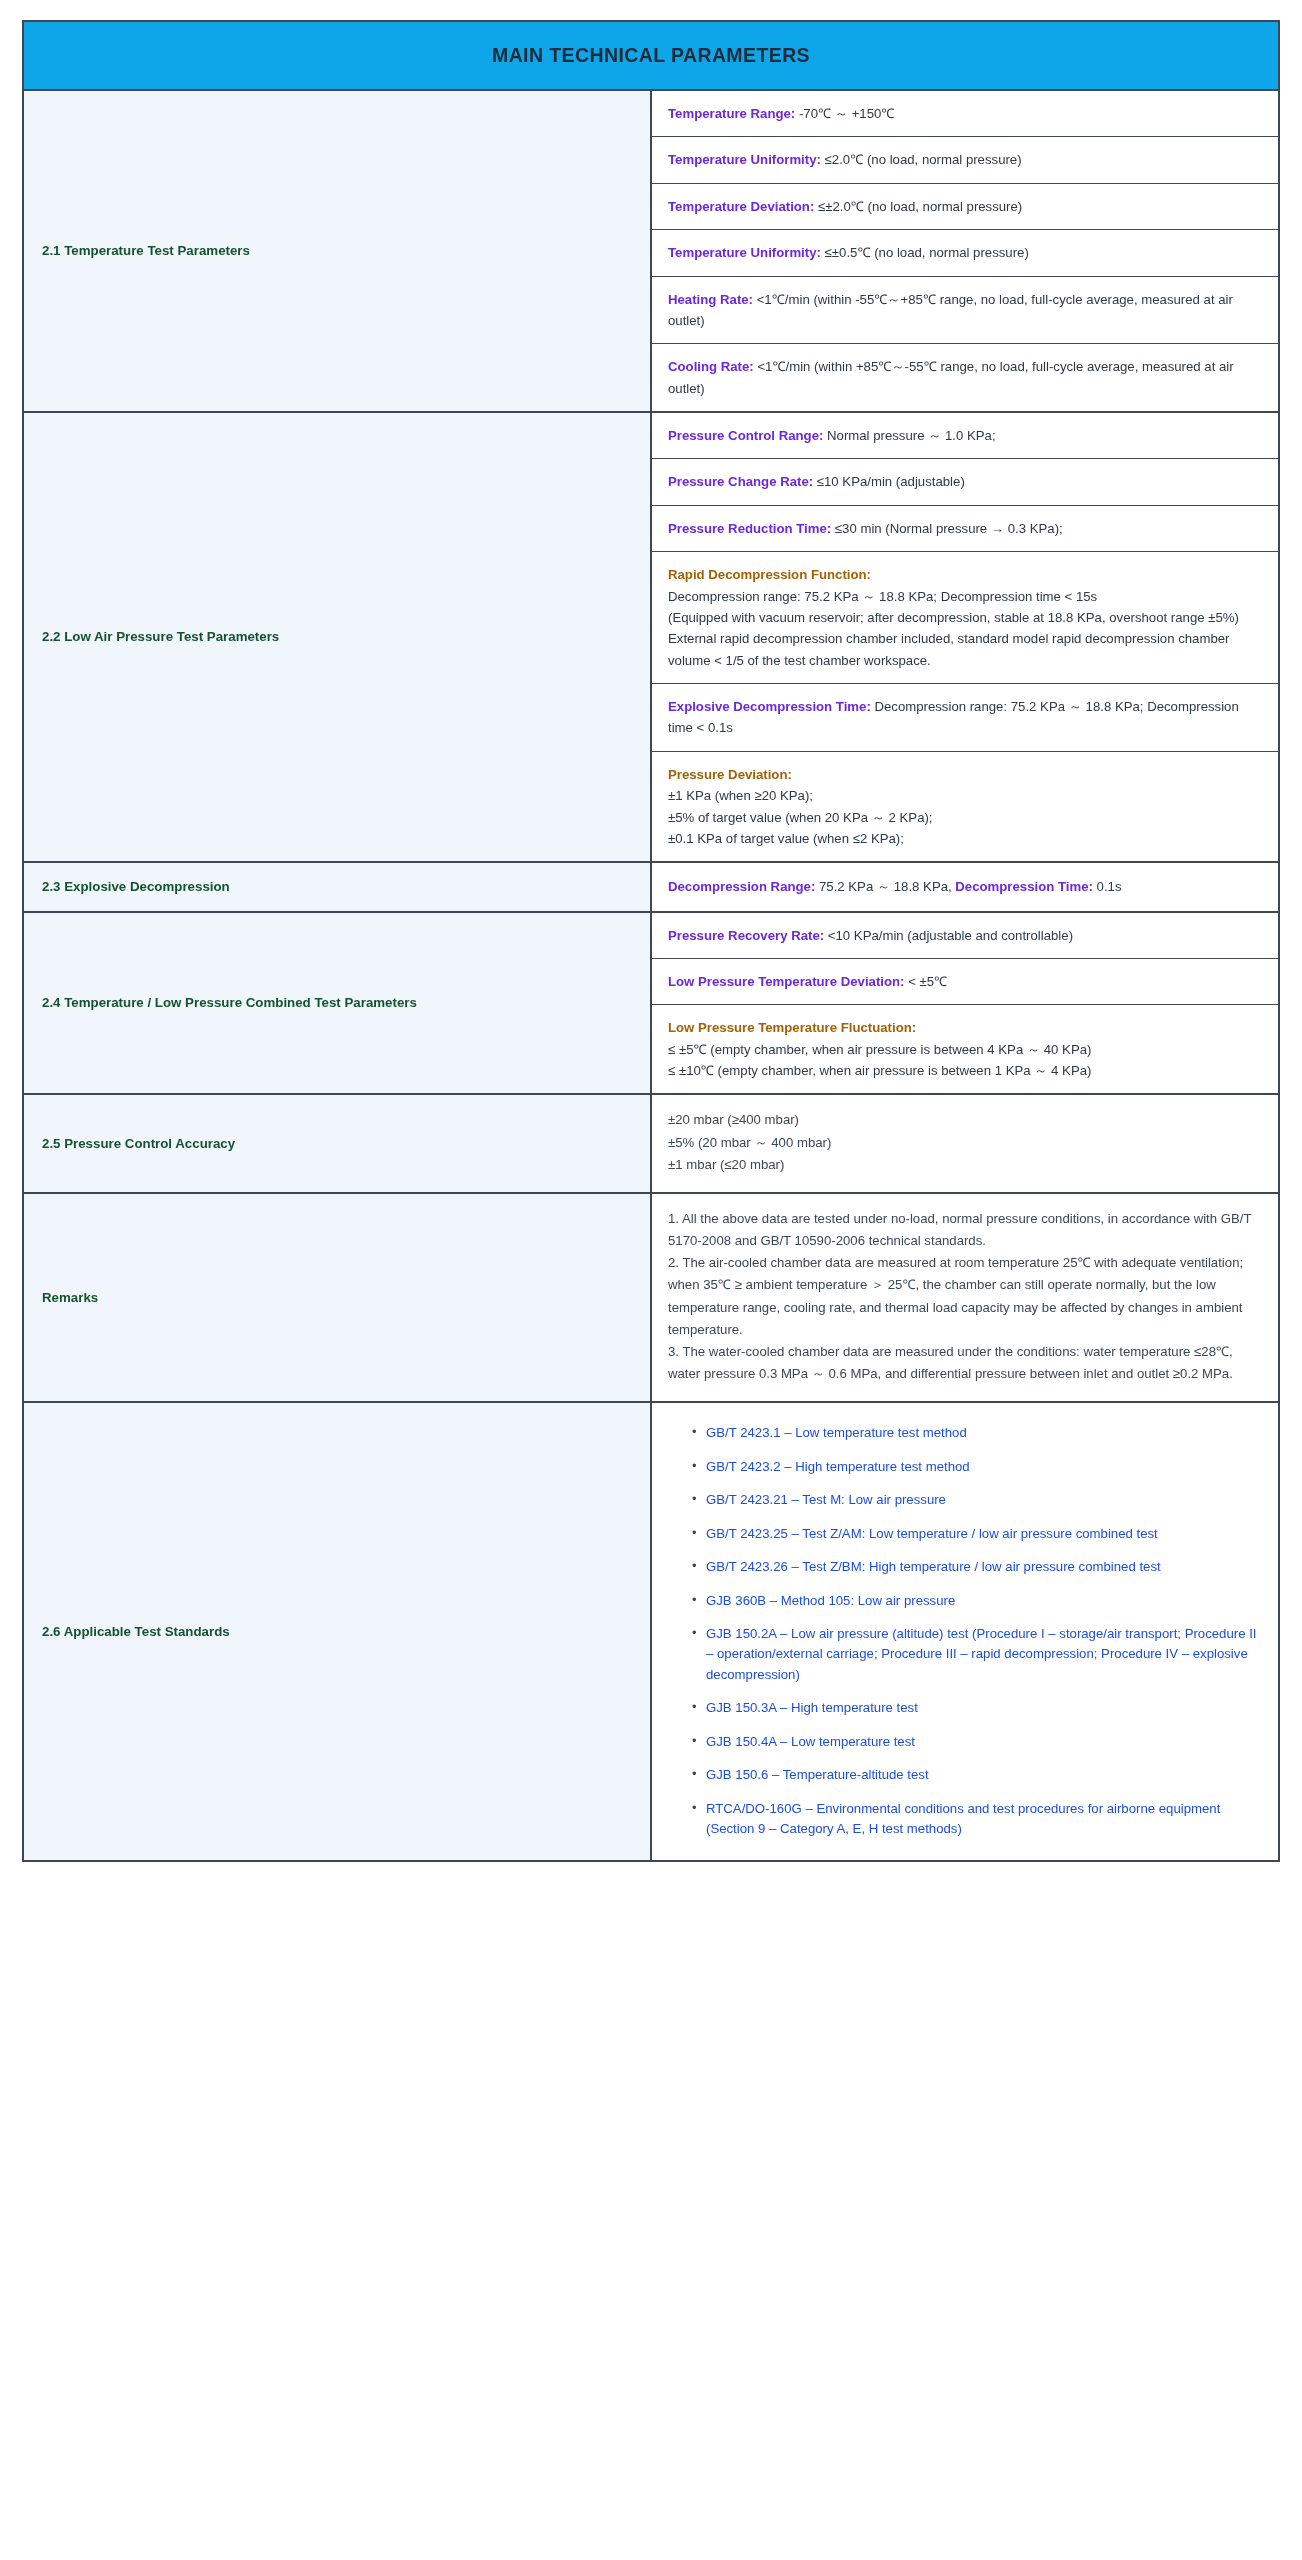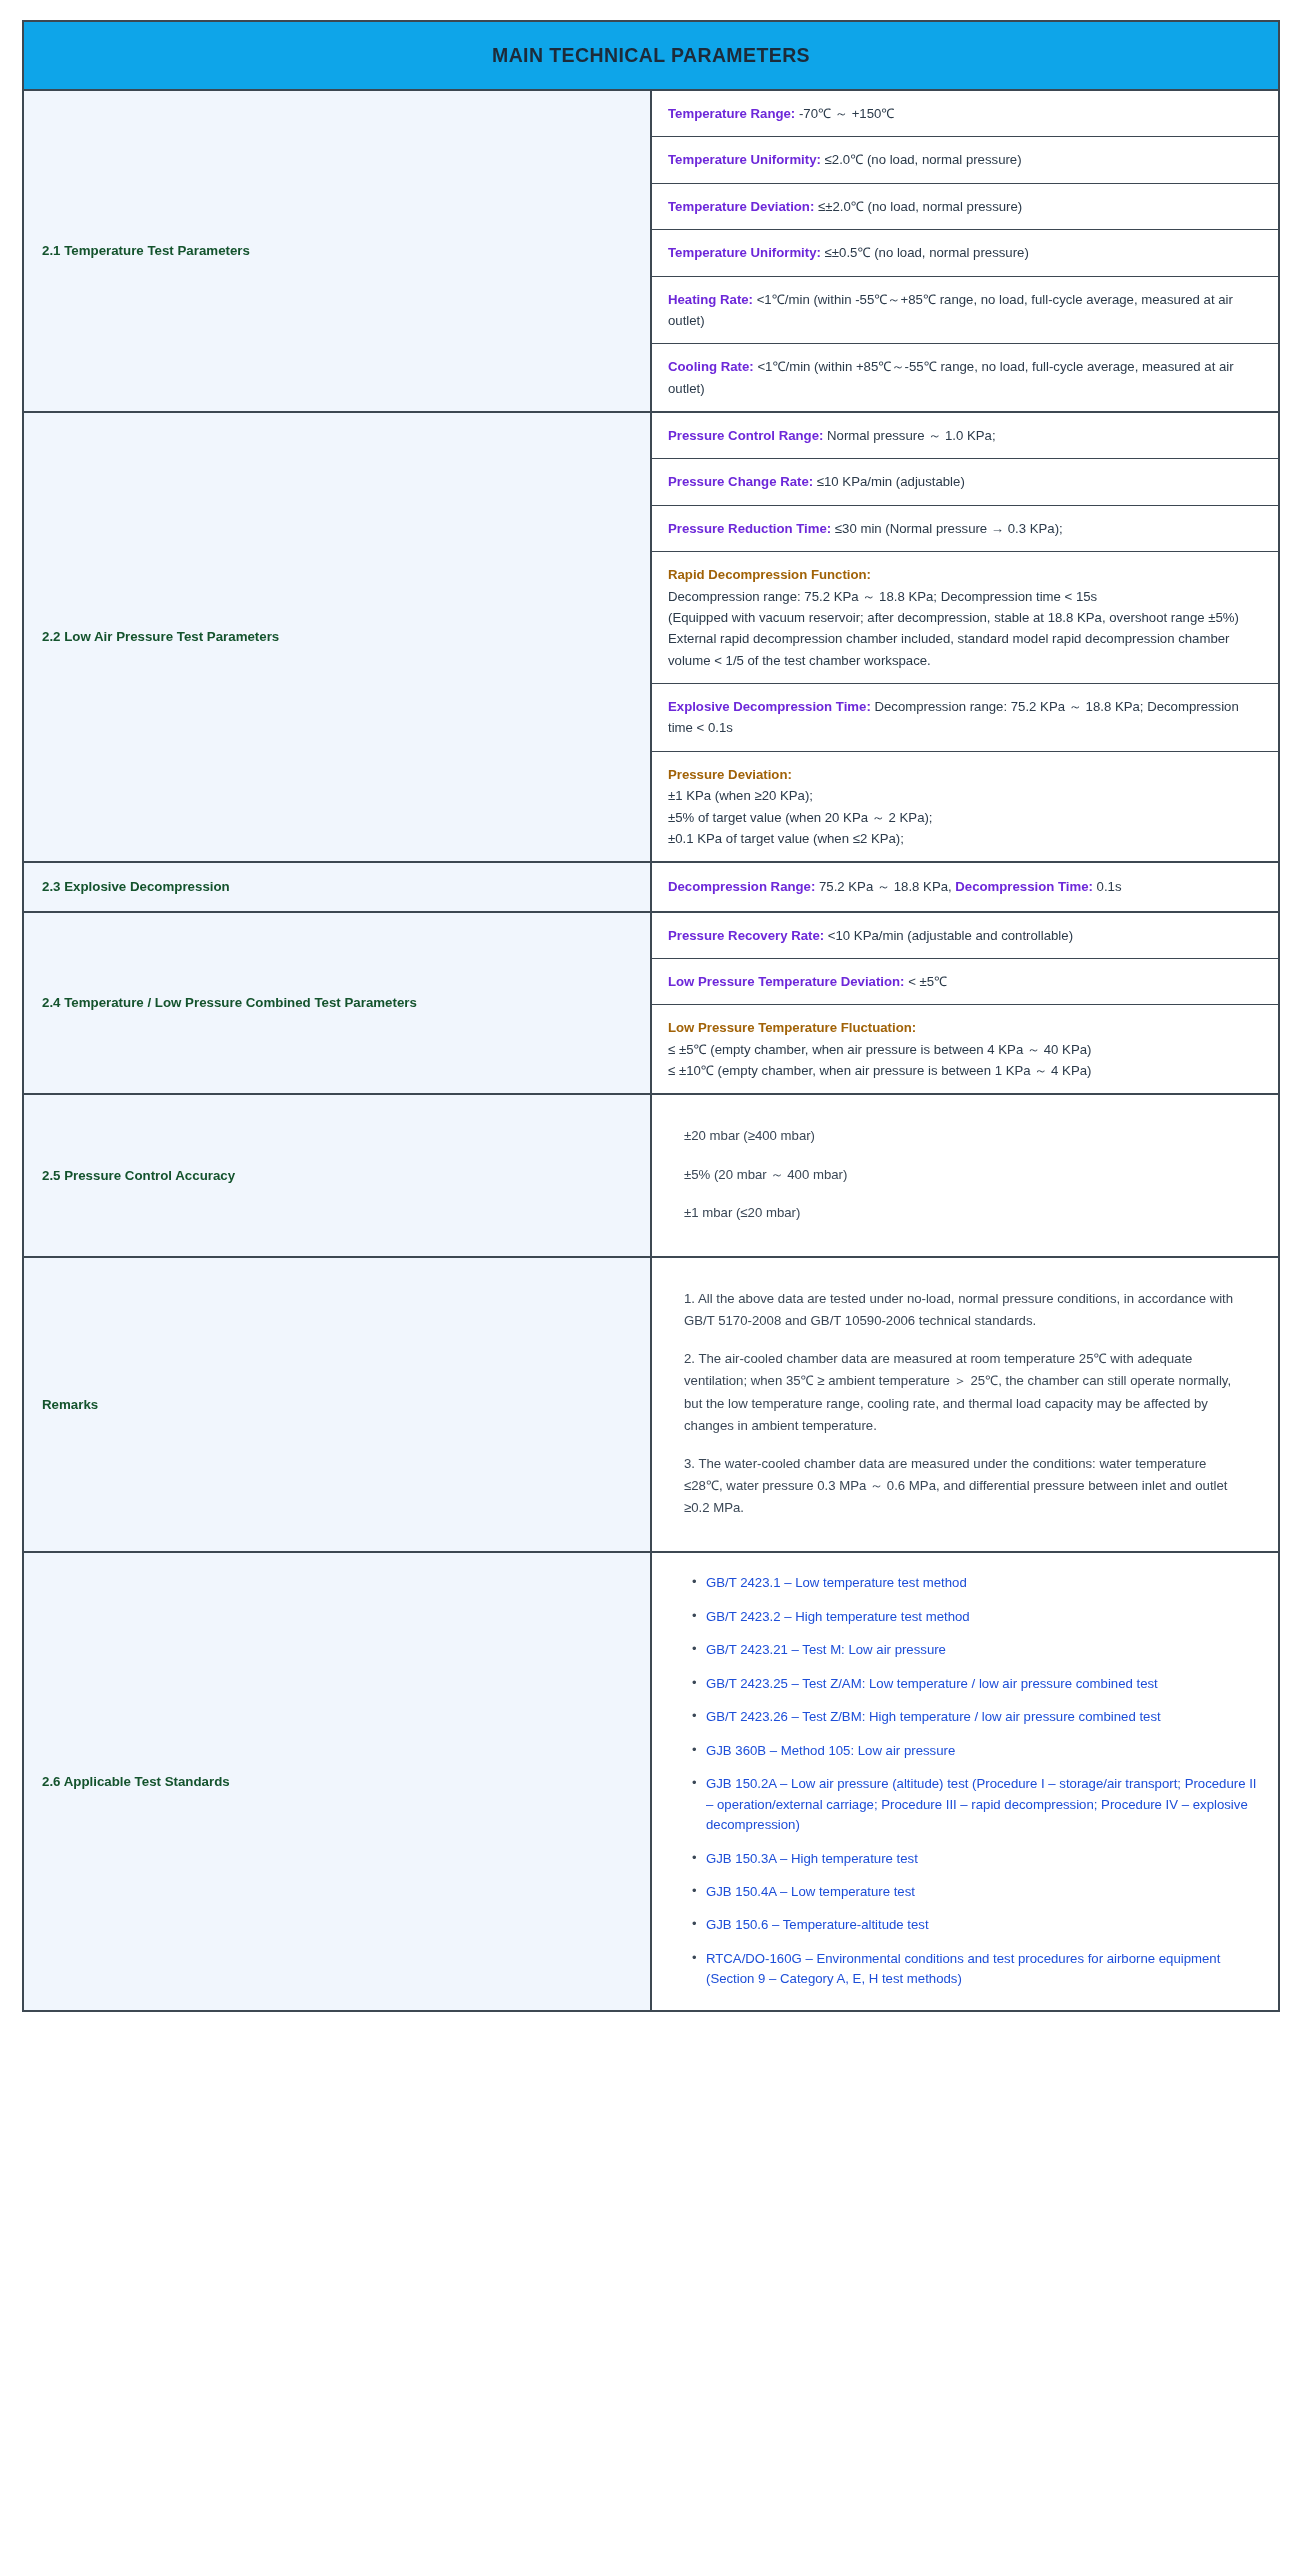--- a/index.html
+++ b/index.html
@@ -81,21 +81,21 @@
   .plain-cell {
     background: #ffffff;
     font-size: 13.2px;
     line-height: 1.68;
     padding: 14px 16px 16px 16px;
     color: #3a4756;
     border-left: 2px solid #3d4852 !important;
     border-top: 2px solid #3d4852 !important;
     border-bottom: 2px solid #3d4852 !important;
   }
-  .plain-cell p { margin: 16px; }
+  .plain-cell p { margin: 0; }
   
   ul.std-list {
     margin: 6px 0 4px 0;
     padding-left: 24px;
     list-style: none;
   }
   ul.std-list li {
     position: relative;
     font-size: 13.2px;
     line-height: 1.55;

